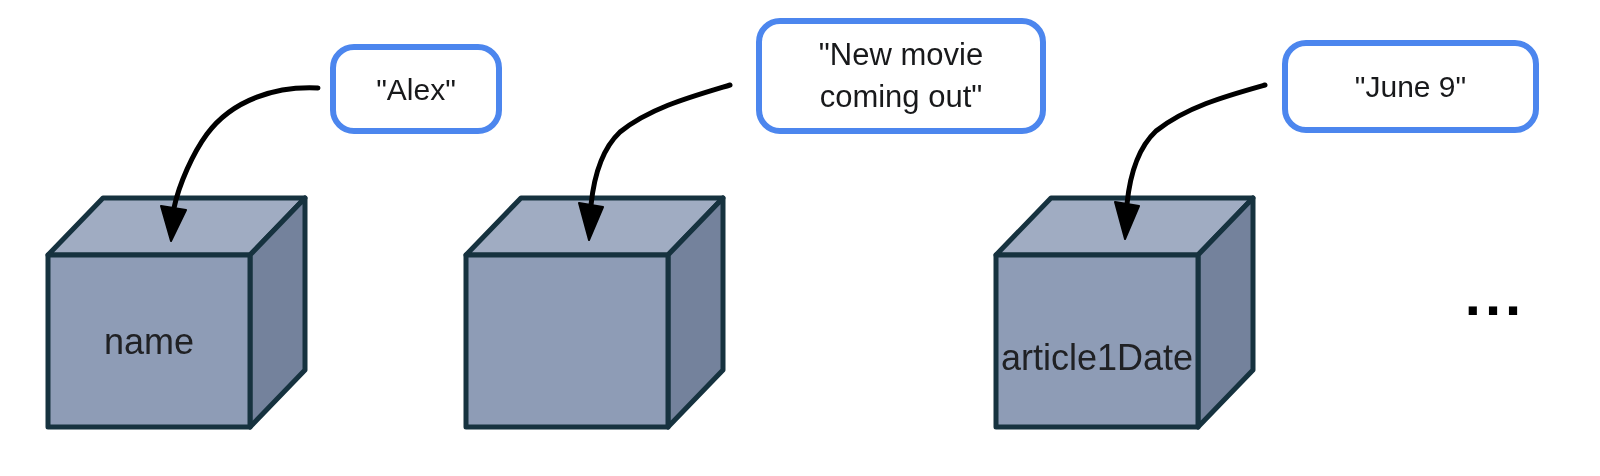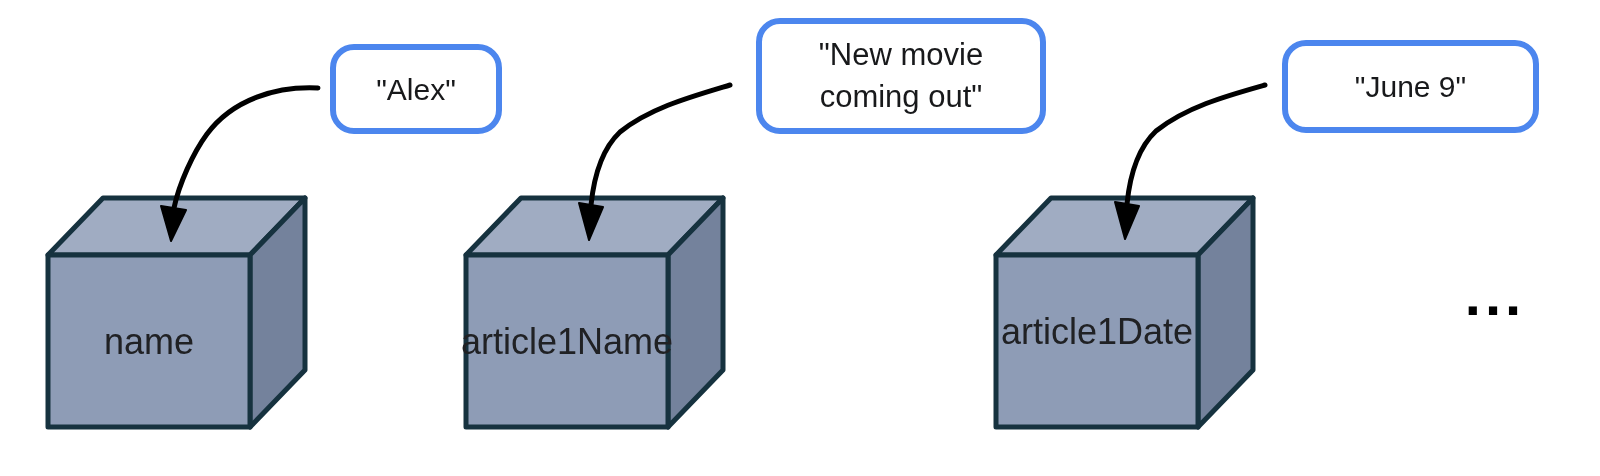--- a/index.html
+++ b/index.html
@@ -43,21 +43,21 @@
   
   .cube-label {
     position: absolute;
     transform: translate(-50%, -50%);
     font-size: 36px;
     color: #202124;
     white-space: nowrap;
   }
   #label-1 { left: 149px;  top: 342px; }
   #label-2 { left: 567px;  top: 342px; }
-  #label-3 { left: 1097px; top: 332px; }
+  #label-3 { left: 1097px; top: 358px; }
 
   
   #ellipsis {
     position: absolute;
     left: 1440px;
     top: 261px;
     width: 110px;
     text-align: center;
     font-size: 58px;
     font-weight: 700;
@@ -111,18 +111,17 @@
   </div>
   <div id="bubble-2" class="bubble">
     <span>"New movie
 coming out"</span>
   </div>
   <div id="bubble-3" class="bubble">
     <span>"June 9"</span>
   </div>
 
   <div id="label-1" class="cube-label">name</div>
-  <div id="label-2" class="cube-label">article1Name</div>
   <div id="label-3" class="cube-label">article1Date</div>
 
   <div id="ellipsis">...</div>
 
 </div>
 
 </body></html>

